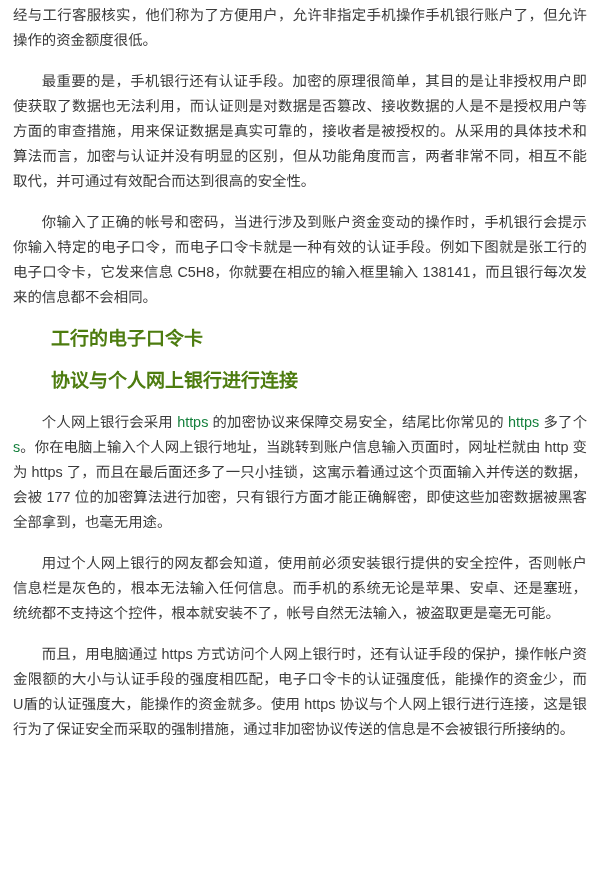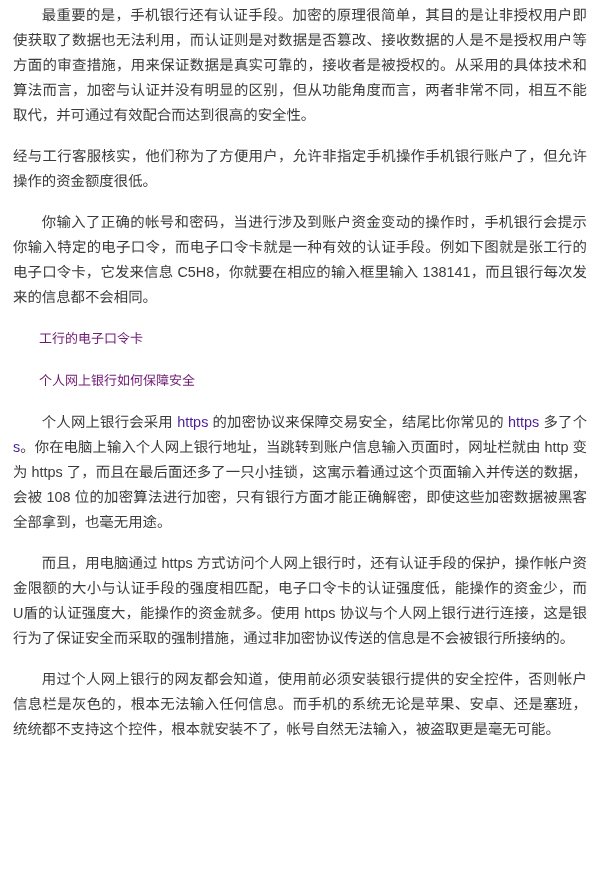--- a/index.html
+++ b/index.html
@@ -27,47 +27,47 @@
   .doc p.para {
     margin: 0 0 16px 0;
     text-indent: 2em;
   }
   .doc p.para.no-indent {
     text-indent: 0;
   }
   .doc h3.heading {
     margin: 0 0 17px 0;
     padding: 0;
-    font-size: 13px;
-    font-weight: normal;
-    color: #701a75;
+    font-size: 19px;
+    font-weight: bold;
+    color: #4d7c0f;
     text-indent: 2em;
     line-height: 25px;
   }
   .doc .link {
-    color: #4c1d95;
+    color: #15803d;
     cursor: pointer;
   }
 </style>
 </head>
 <body>
 
 <main class="doc">
 
+  <p class="para no-indent">经与工行客服核实，他们称为了方便用户，允许非指定手机操作手机银行账户了，但允许操作的资金额度很低。</p>
+
   <p class="para">最重要的是，手机银行还有认证手段。加密的原理很简单，其目的是让非授权用户即使获取了数据也无法利用，而认证则是对数据是否篡改、接收数据的人是不是授权用户等方面的审查措施，用来保证数据是真实可靠的，接收者是被授权的。从采用的具体技术和算法而言，加密与认证并没有明显的区别，但从功能角度而言，两者非常不同，相互不能取代，并可通过有效配合而达到很高的安全性。</p>
-
-  <p class="para no-indent">经与工行客服核实，他们称为了方便用户，允许非指定手机操作手机银行账户了，但允许操作的资金额度很低。</p>
 
   <p class="para">你输入了正确的帐号和密码，当进行涉及到账户资金变动的操作时，手机银行会提示你输入特定的电子口令，而电子口令卡就是一种有效的认证手段。例如下图就是张工行的电子口令卡，它发来信息 C5H8，你就要在相应的输入框里输入 138141，而且银行每次发来的信息都不会相同。</p>
 
   <h3 class="heading">工行的电子口令卡</h3>
 
 
-  <h3 class="heading">个人网上银行如何保障安全</h3>
+  <h3 class="heading">协议与个人网上银行进行连接</h3>
 
-  <p class="para"><span>个人网上银行会采用 </span><span class="link">https</span><span> 的加密协议来保障交易安全，结尾比你常见的 </span><span class="link">https</span><span> 多了个 </span><span class="link">s</span><span>。你在电脑上输入个人网上银行地址，当跳转到账户信息输入页面时，网址栏就由 http 变为 https 了，而且在最后面还多了一只小挂锁，这寓示着通过这个页面输入并传送的数据，会被 108 位的加密算法进行加密，只有银行方面才能正确解密，即使这些加密数据被黑客全部拿到，也毫无用途。</span></p>
+  <p class="para"><span>个人网上银行会采用 </span><span class="link">https</span><span> 的加密协议来保障交易安全，结尾比你常见的 </span><span class="link">https</span><span> 多了个 </span><span class="link">s</span><span>。你在电脑上输入个人网上银行地址，当跳转到账户信息输入页面时，网址栏就由 http 变为 https 了，而且在最后面还多了一只小挂锁，这寓示着通过这个页面输入并传送的数据，会被 177 位的加密算法进行加密，只有银行方面才能正确解密，即使这些加密数据被黑客全部拿到，也毫无用途。</span></p>
 
 
+  <p class="para">用过个人网上银行的网友都会知道，使用前必须安装银行提供的安全控件，否则帐户信息栏是灰色的，根本无法输入任何信息。而手机的系统无论是苹果、安卓、还是塞班，统统都不支持这个控件，根本就安装不了，帐号自然无法输入，被盗取更是毫无可能。</p>
+
   <p class="para">而且，用电脑通过 https 方式访问个人网上银行时，还有认证手段的保护，操作帐户资金限额的大小与认证手段的强度相匹配，电子口令卡的认证强度低，能操作的资金少，而 U盾的认证强度大，能操作的资金就多。使用 https 协议与个人网上银行进行连接，这是银行为了保证安全而采取的强制措施，通过非加密协议传送的信息是不会被银行所接纳的。</p>
-
-  <p class="para">用过个人网上银行的网友都会知道，使用前必须安装银行提供的安全控件，否则帐户信息栏是灰色的，根本无法输入任何信息。而手机的系统无论是苹果、安卓、还是塞班，统统都不支持这个控件，根本就安装不了，帐号自然无法输入，被盗取更是毫无可能。</p>
 
 </main>
 
 </body></html>

